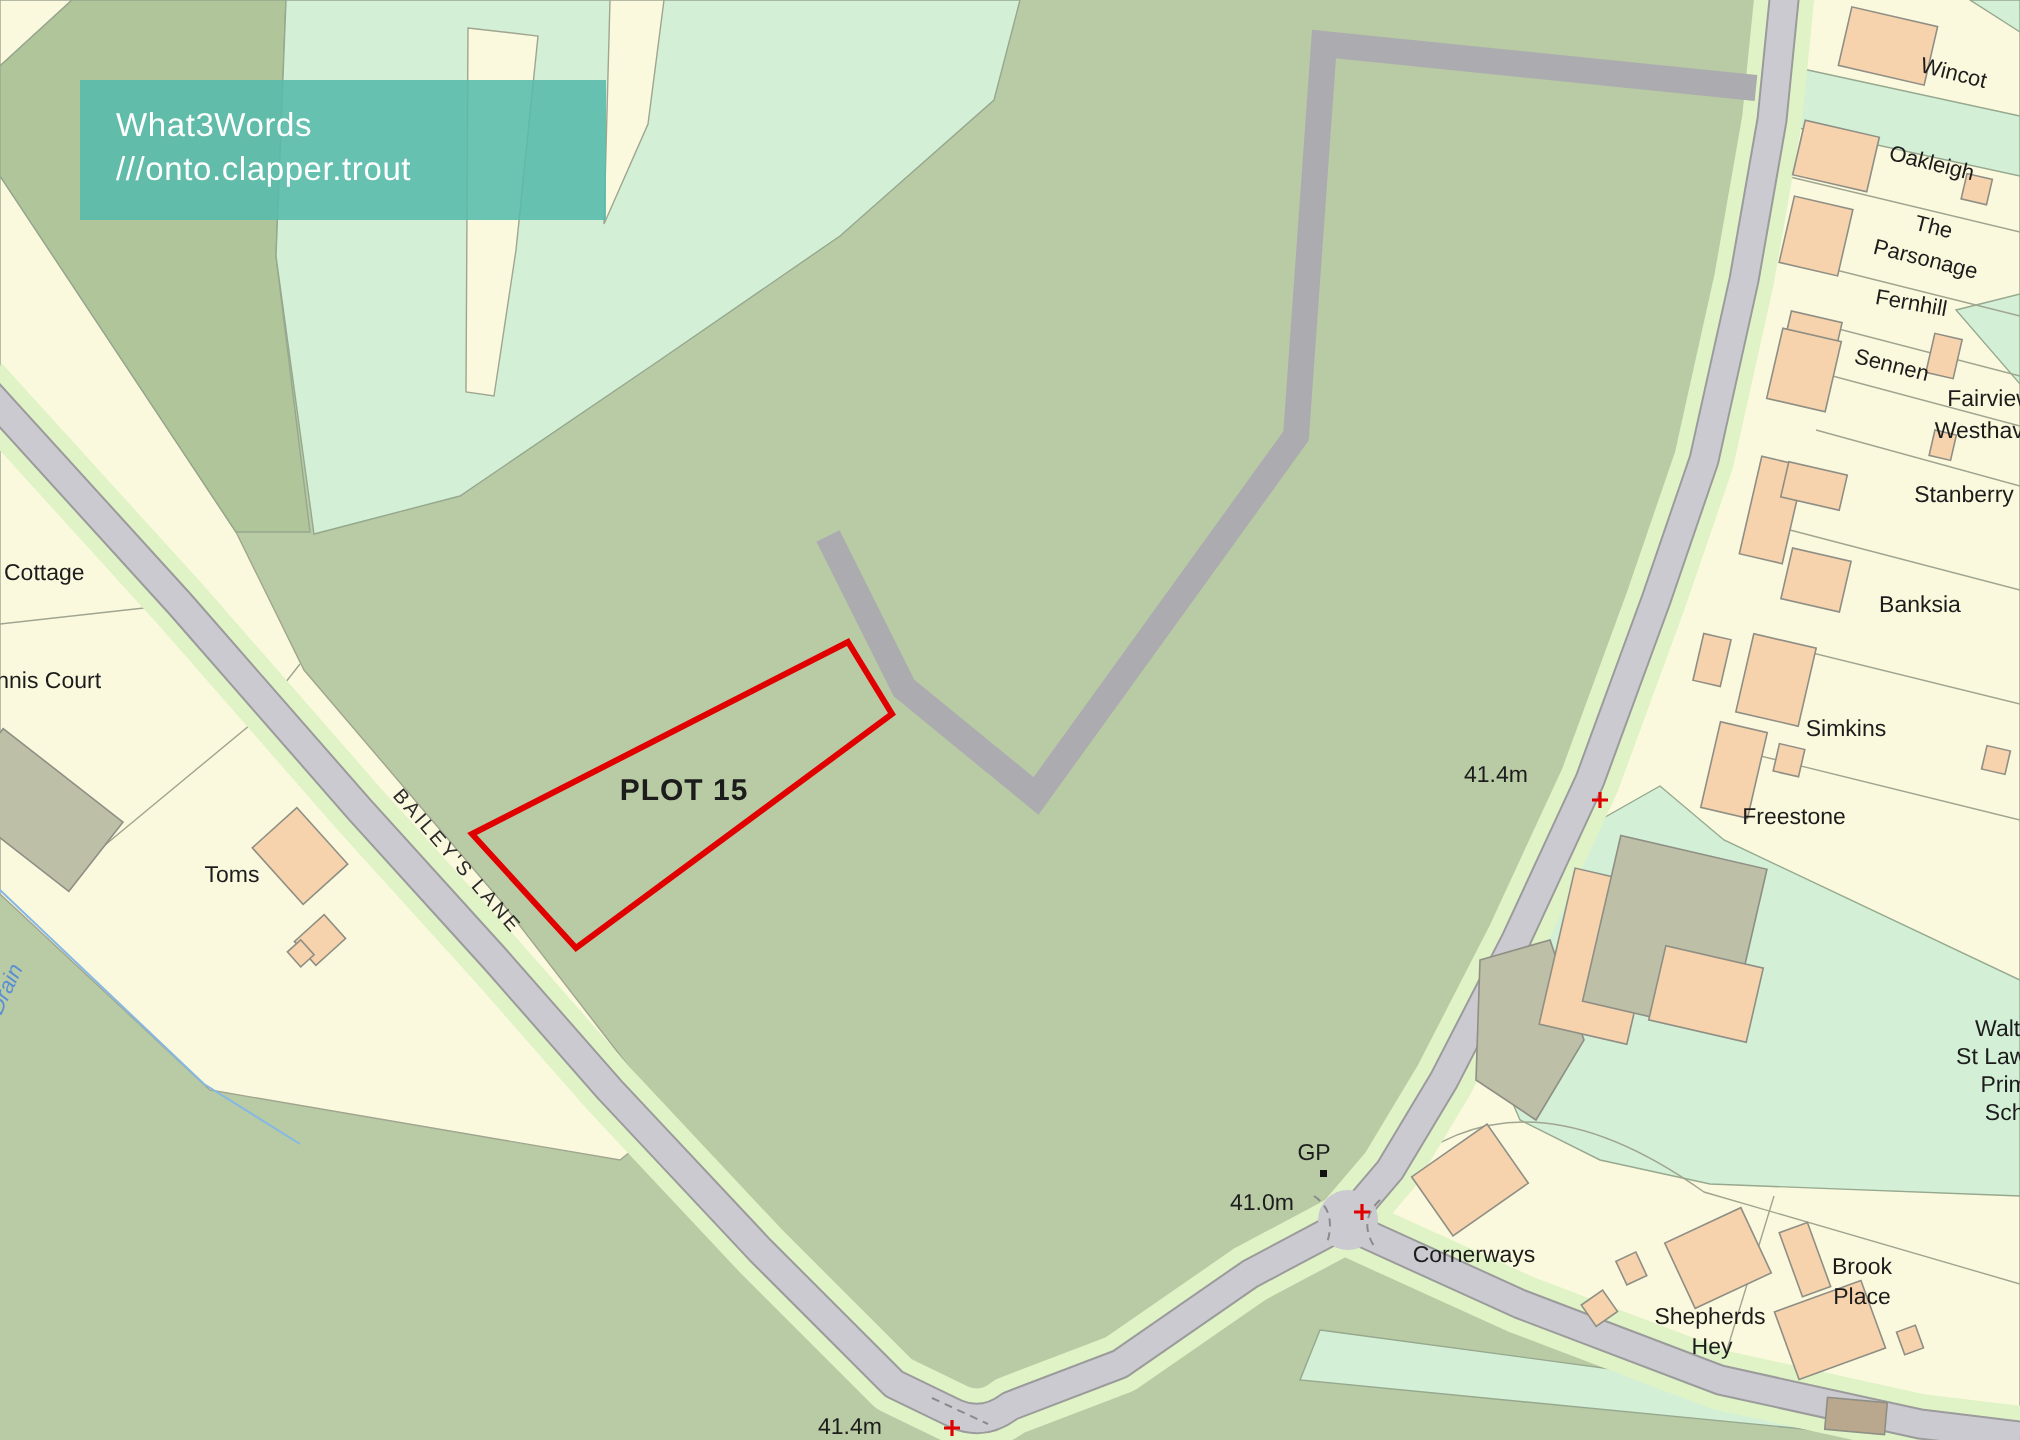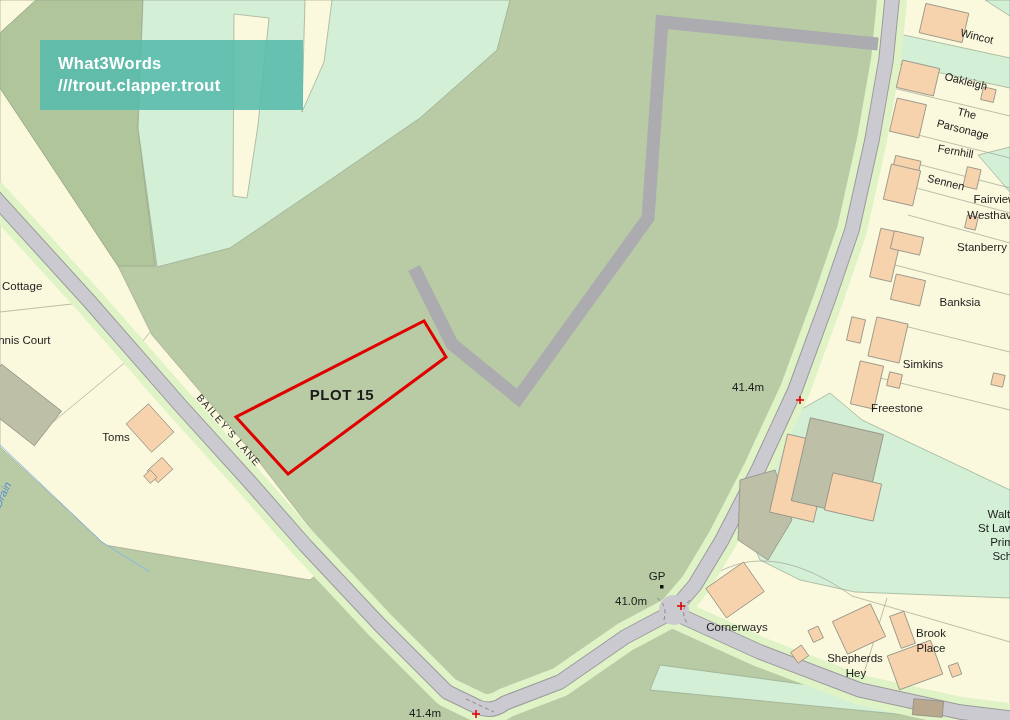--- a/index.html
+++ b/index.html
@@ -12,21 +12,21 @@
   .plot-lbl{font-size:15px;font-weight:bold;letter-spacing:.5px;}
   .lane-lbl{font-size:10px;letter-spacing:1.5px;fill:#2a2a2a;}
   .drain-lbl{font-size:11px;font-style:italic;fill:#5b8fd4;}
   .bld{fill:#f6d3ad;stroke:#8f8f85;stroke-width:.8;}
   .bld-olive{fill:#bdc0a6;stroke:#8f8f85;stroke-width:.8;}
   .cream{fill:#fbf9dd;stroke:#a0a590;stroke-width:.7;}
   .mint{fill:#d3efd6;stroke:#96a88e;stroke-width:.7;}
   .fieldline{stroke:#a0a590;stroke-width:.7;fill:none;}
   .redcross{stroke:#e10000;stroke-width:1.6;fill:none;}
   #w3w-badge{position:absolute;left:40px;top:40px;width:263px;height:70px;
-      background:rgba(86,187,172,0.88);color:#fff;font-weight:bold;
+      background:rgba(86,187,172,0.88);color:#fff;font-weight:normal;
       font-size:16.5px;line-height:22px;padding:12px 0 0 18px;box-sizing:border-box;
       letter-spacing:.3px;}
 </style>
 </head>
 <body>
 
 <div id="map-stage">
 <svg width="1010" height="720" viewBox="0 0 1010 720" xmlns="http://www.w3.org/2000/svg">
 
   <rect x="0" y="0" width="1010" height="720" fill="#b9cba4"></rect>
@@ -175,14 +175,14 @@
     <text class="lbl-rot" transform="translate(966,117) rotate(14)" text-anchor="middle">The</text>
     <text class="lbl-rot" transform="translate(962,133) rotate(14)" text-anchor="middle">Parsonage</text>
     <text class="lbl-rot" transform="translate(965,85) rotate(14)" text-anchor="middle">Oakleigh</text>
     <text class="lbl-rot" transform="translate(976,40) rotate(14)" text-anchor="middle">Wincot</text>
   </g>
 </svg>
 </div>
 
 <div id="w3w-badge">
   <div>What3Words</div>
-  <div>///trout.clapper.trout</div>
+  <div>///onto.clapper.trout</div>
 </div>
 
 </body></html>

